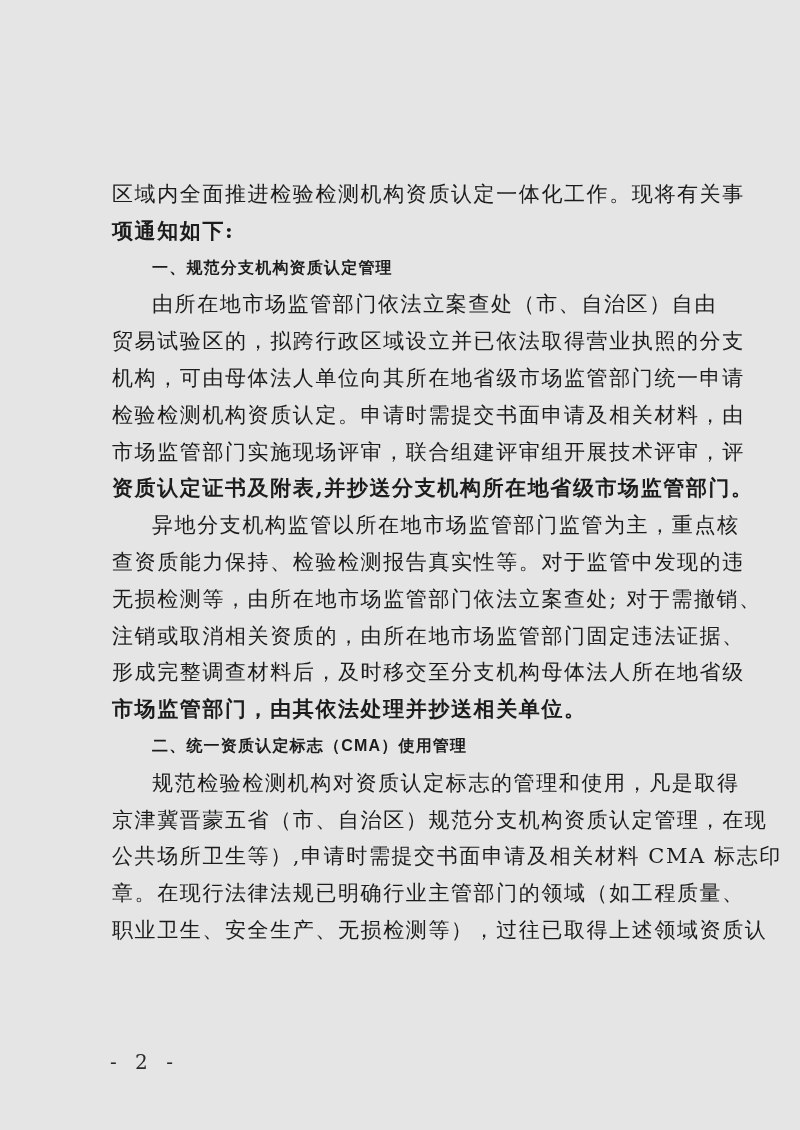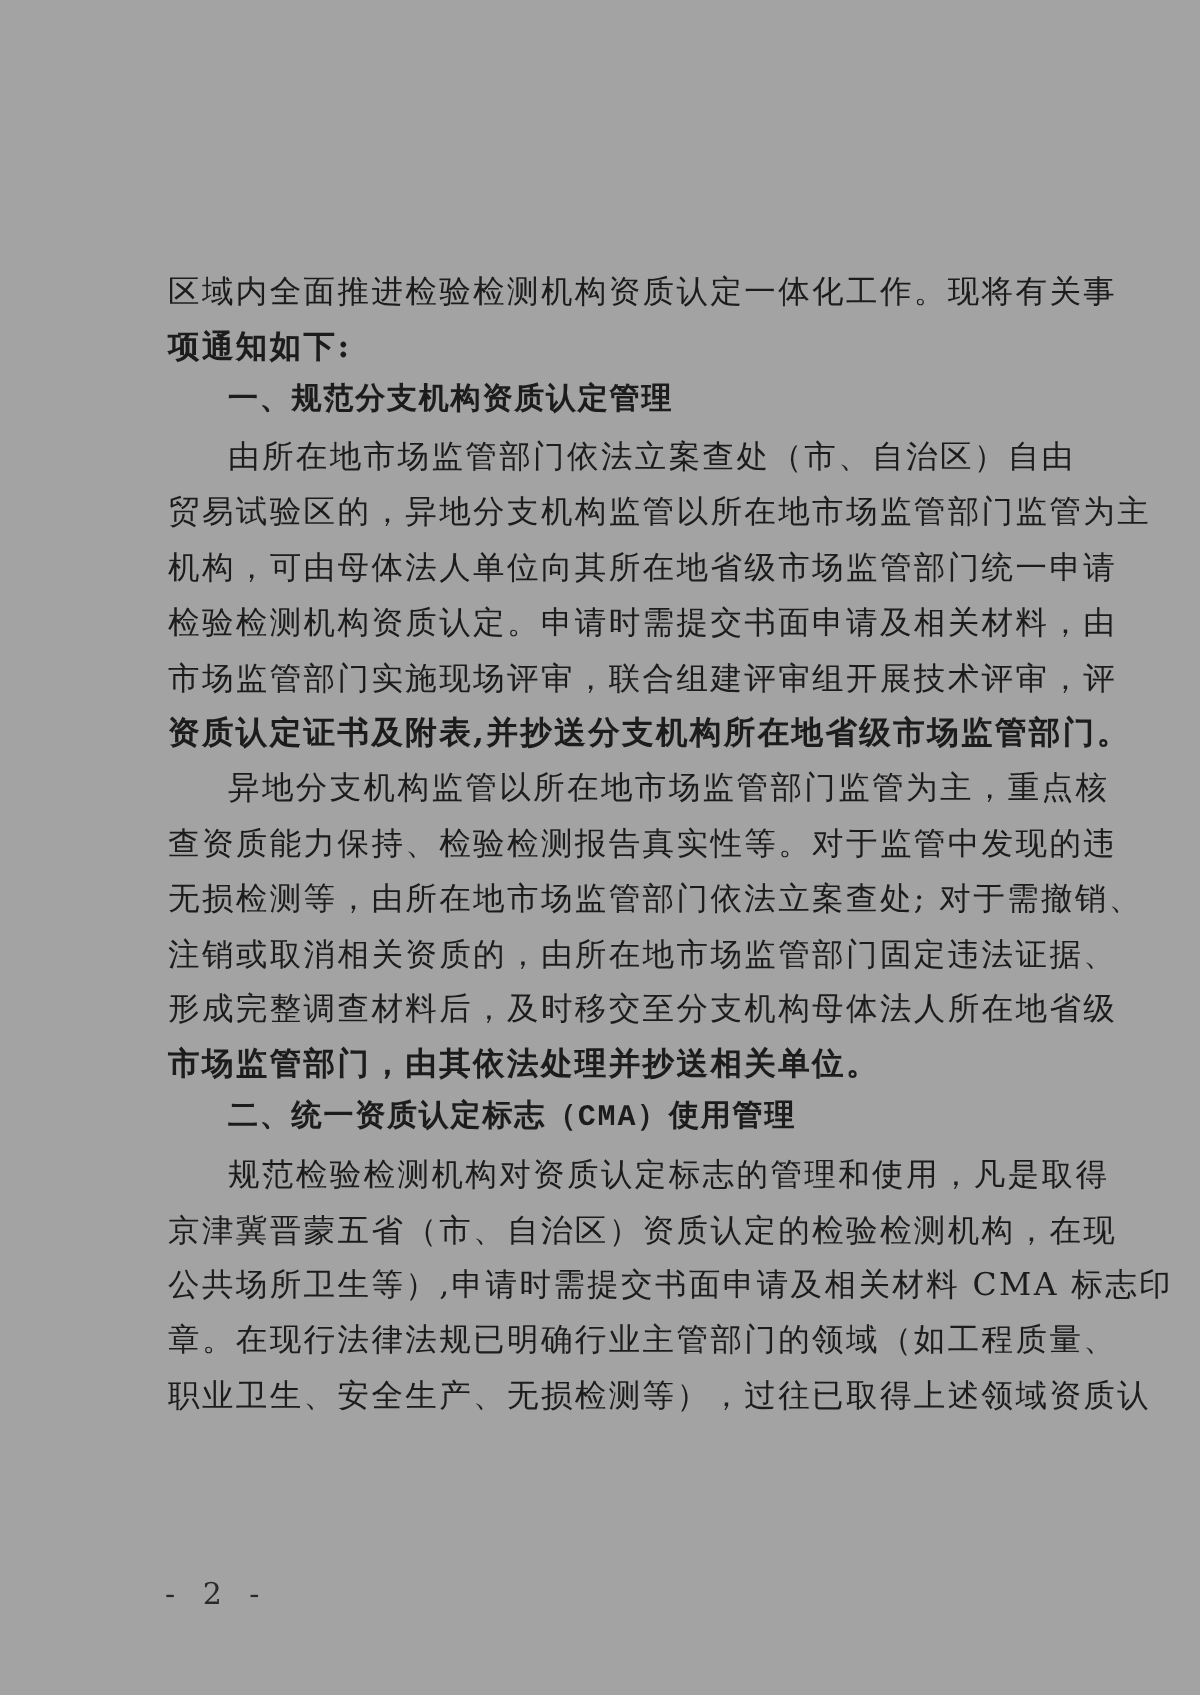--- a/index.html
+++ b/index.html
@@ -13,21 +13,21 @@
       position: relative;
       overflow: hidden;
       font-family: "DejaVu Serif", "Liberation Serif", serif;
       color: #1c1c1c;
     }
     .page {
       position: absolute;
       left: 0; top: 0;
       width: 800px;
       height: 1130px;
-      background: #a3a3a3;
+      background: #e5e5e5;
     }
     .body-text {
       position: absolute;
       left: 112px;
       top: 176px;
       width: 580px;
     }
     .line {
       height: 36.8px;
       line-height: 36.8px;
@@ -39,23 +39,23 @@
       text-align-last: justify;
     }
     .line.last {
       text-align-last: left;
       font-weight: bold;
     }
     .line.indent {
       padding-left: 40px;
     }
     .line.heading {
-      font-family: Liberation Mono, monospace;
+      font-family: Liberation Sans, sans-serif;
       font-weight: bold;
-      font-size: 20px;
+      font-size: 16px;
       letter-spacing: 1.2px;
       text-align-last: left;
     }
     .page-number {
       position: absolute;
       left: 110px;
       top: 1050px;
       font-size: 20px;
       letter-spacing: 6px;
       color: #2a2a2a;
@@ -63,33 +63,33 @@
   </style>
 </head>
 <body>
 
 <div class="page">
   <div class="body-text">
     <div class="line">区域内全面推进检验检测机构资质认定一体化工作。现将有关事</div>
     <div class="line last">项通知如下:</div>
     <div class="line indent heading">一、规范分支机构资质认定管理</div>
     <div class="line indent">由所在地市场监管部门依法立案查处（市、自治区）自由</div>
-    <div class="line">贸易试验区的，异地分支机构监管以所在地市场监管部门监管为主</div>
+    <div class="line">贸易试验区的，拟跨行政区域设立并已依法取得营业执照的分支</div>
     <div class="line">机构，可由母体法人单位向其所在地省级市场监管部门统一申请</div>
     <div class="line">检验检测机构资质认定。申请时需提交书面申请及相关材料，由</div>
     <div class="line">市场监管部门实施现场评审，联合组建评审组开展技术评审，评</div>
     <div class="line last">资质认定证书及附表,并抄送分支机构所在地省级市场监管部门。</div>
     <div class="line indent">异地分支机构监管以所在地市场监管部门监管为主，重点核</div>
     <div class="line">查资质能力保持、检验检测报告真实性等。对于监管中发现的违</div>
     <div class="line">无损检测等，由所在地市场监管部门依法立案查处; 对于需撤销、</div>
     <div class="line">注销或取消相关资质的，由所在地市场监管部门固定违法证据、</div>
     <div class="line">形成完整调查材料后，及时移交至分支机构母体法人所在地省级</div>
     <div class="line last">市场监管部门，由其依法处理并抄送相关单位。</div>
     <div class="line indent heading">二、统一资质认定标志（CMA）使用管理</div>
     <div class="line indent">规范检验检测机构对资质认定标志的管理和使用，凡是取得</div>
-    <div class="line">京津冀晋蒙五省（市、自治区）资质认定的检验检测机构，在现</div>
+    <div class="line">京津冀晋蒙五省（市、自治区）规范分支机构资质认定管理，在现</div>
     <div class="line">公共场所卫生等）,申请时需提交书面申请及相关材料 CMA 标志印</div>
     <div class="line">章。在现行法律法规已明确行业主管部门的领域（如工程质量、</div>
     <div class="line">职业卫生、安全生产、无损检测等），过往已取得上述领域资质认</div>
   </div>
 
   <div class="page-number">- 2 -</div>
 </div>
 
 </body></html>

